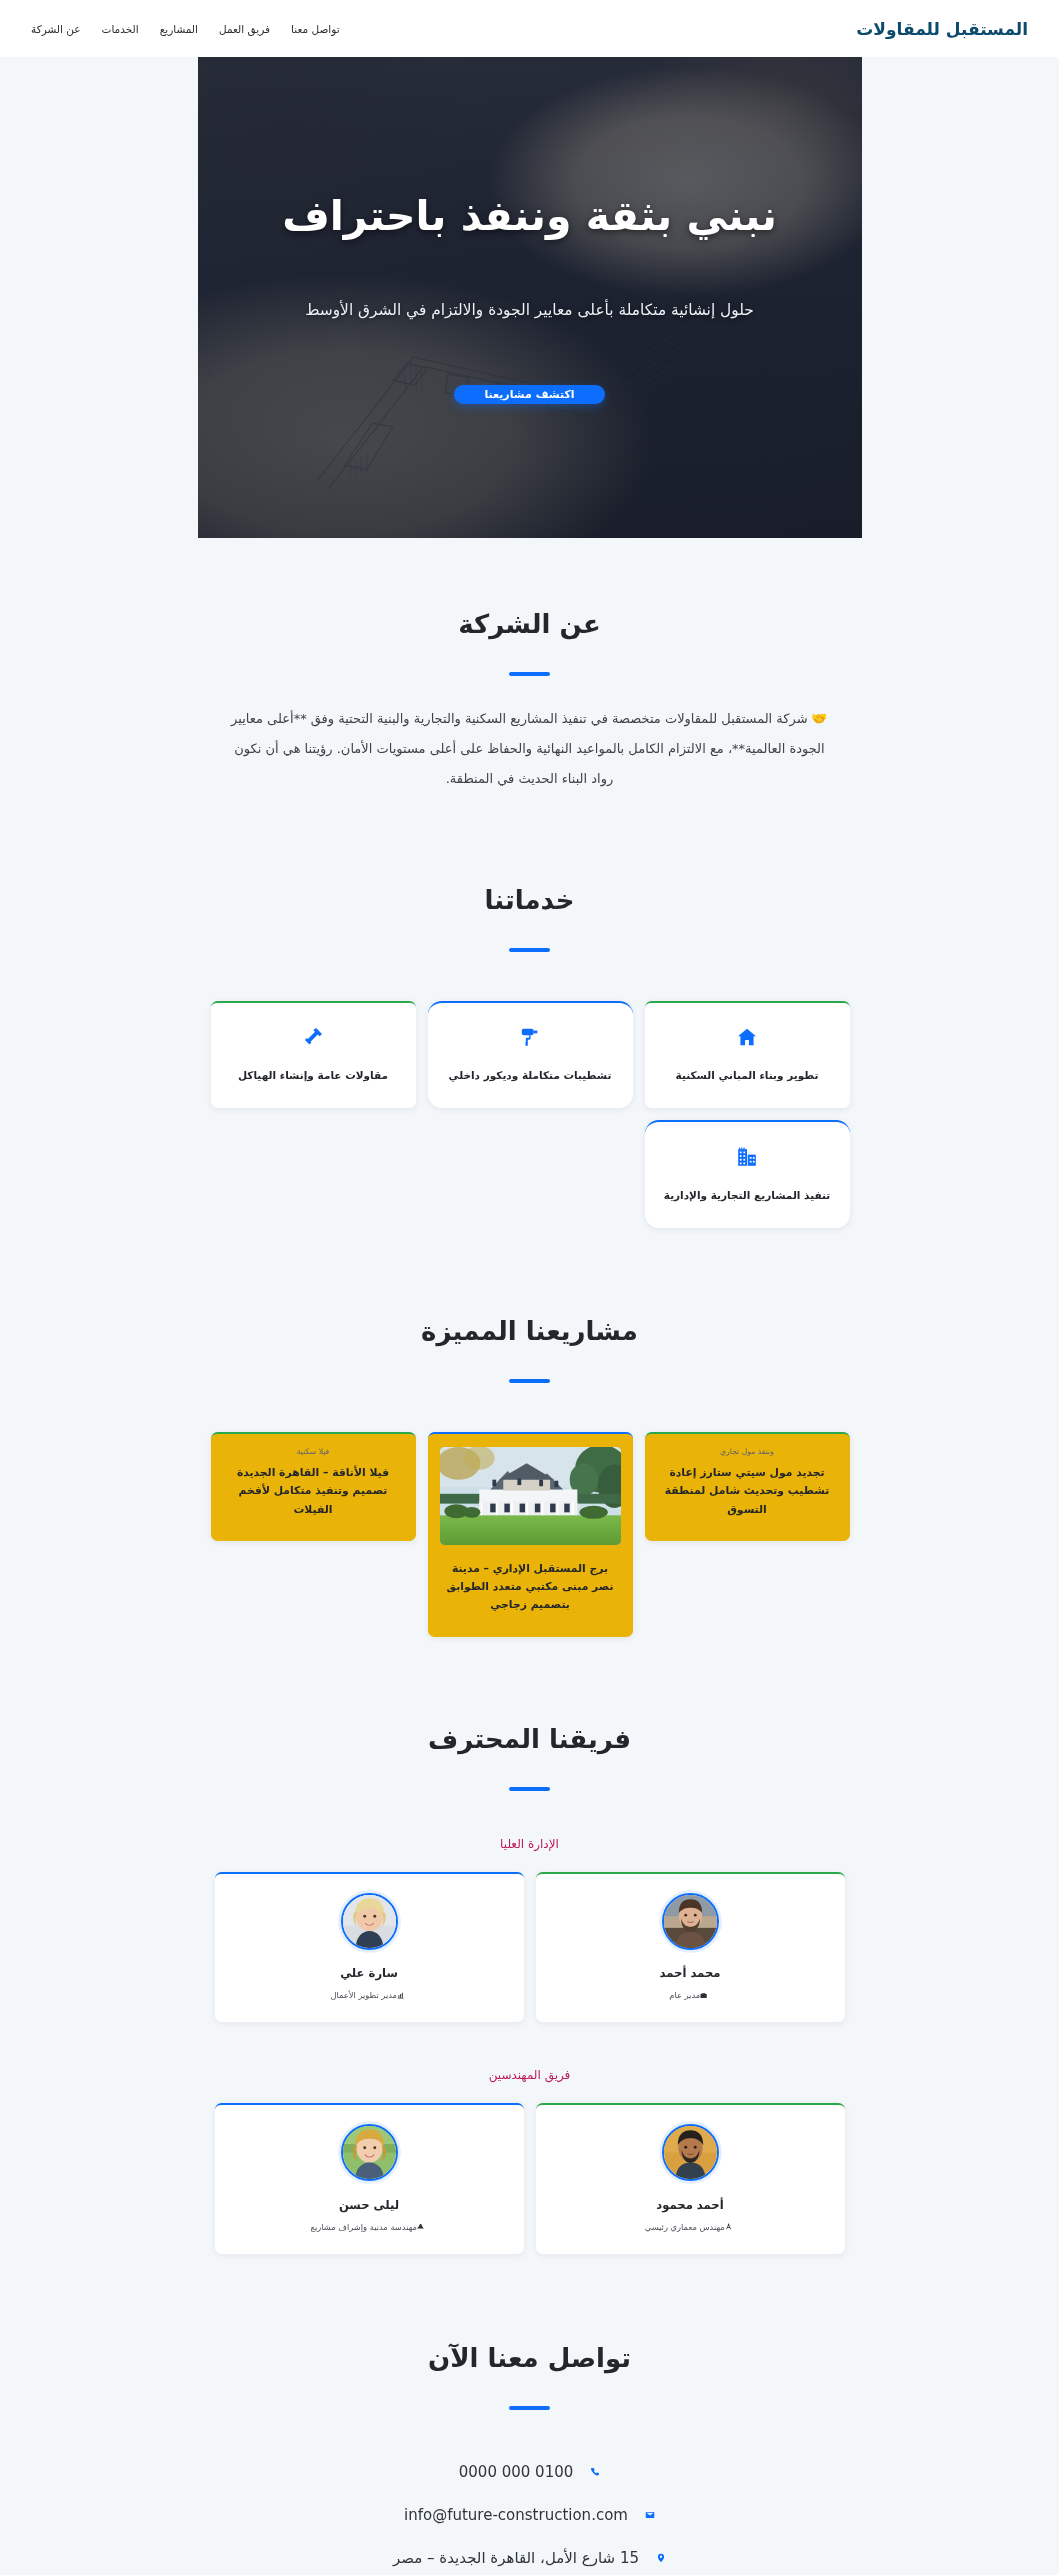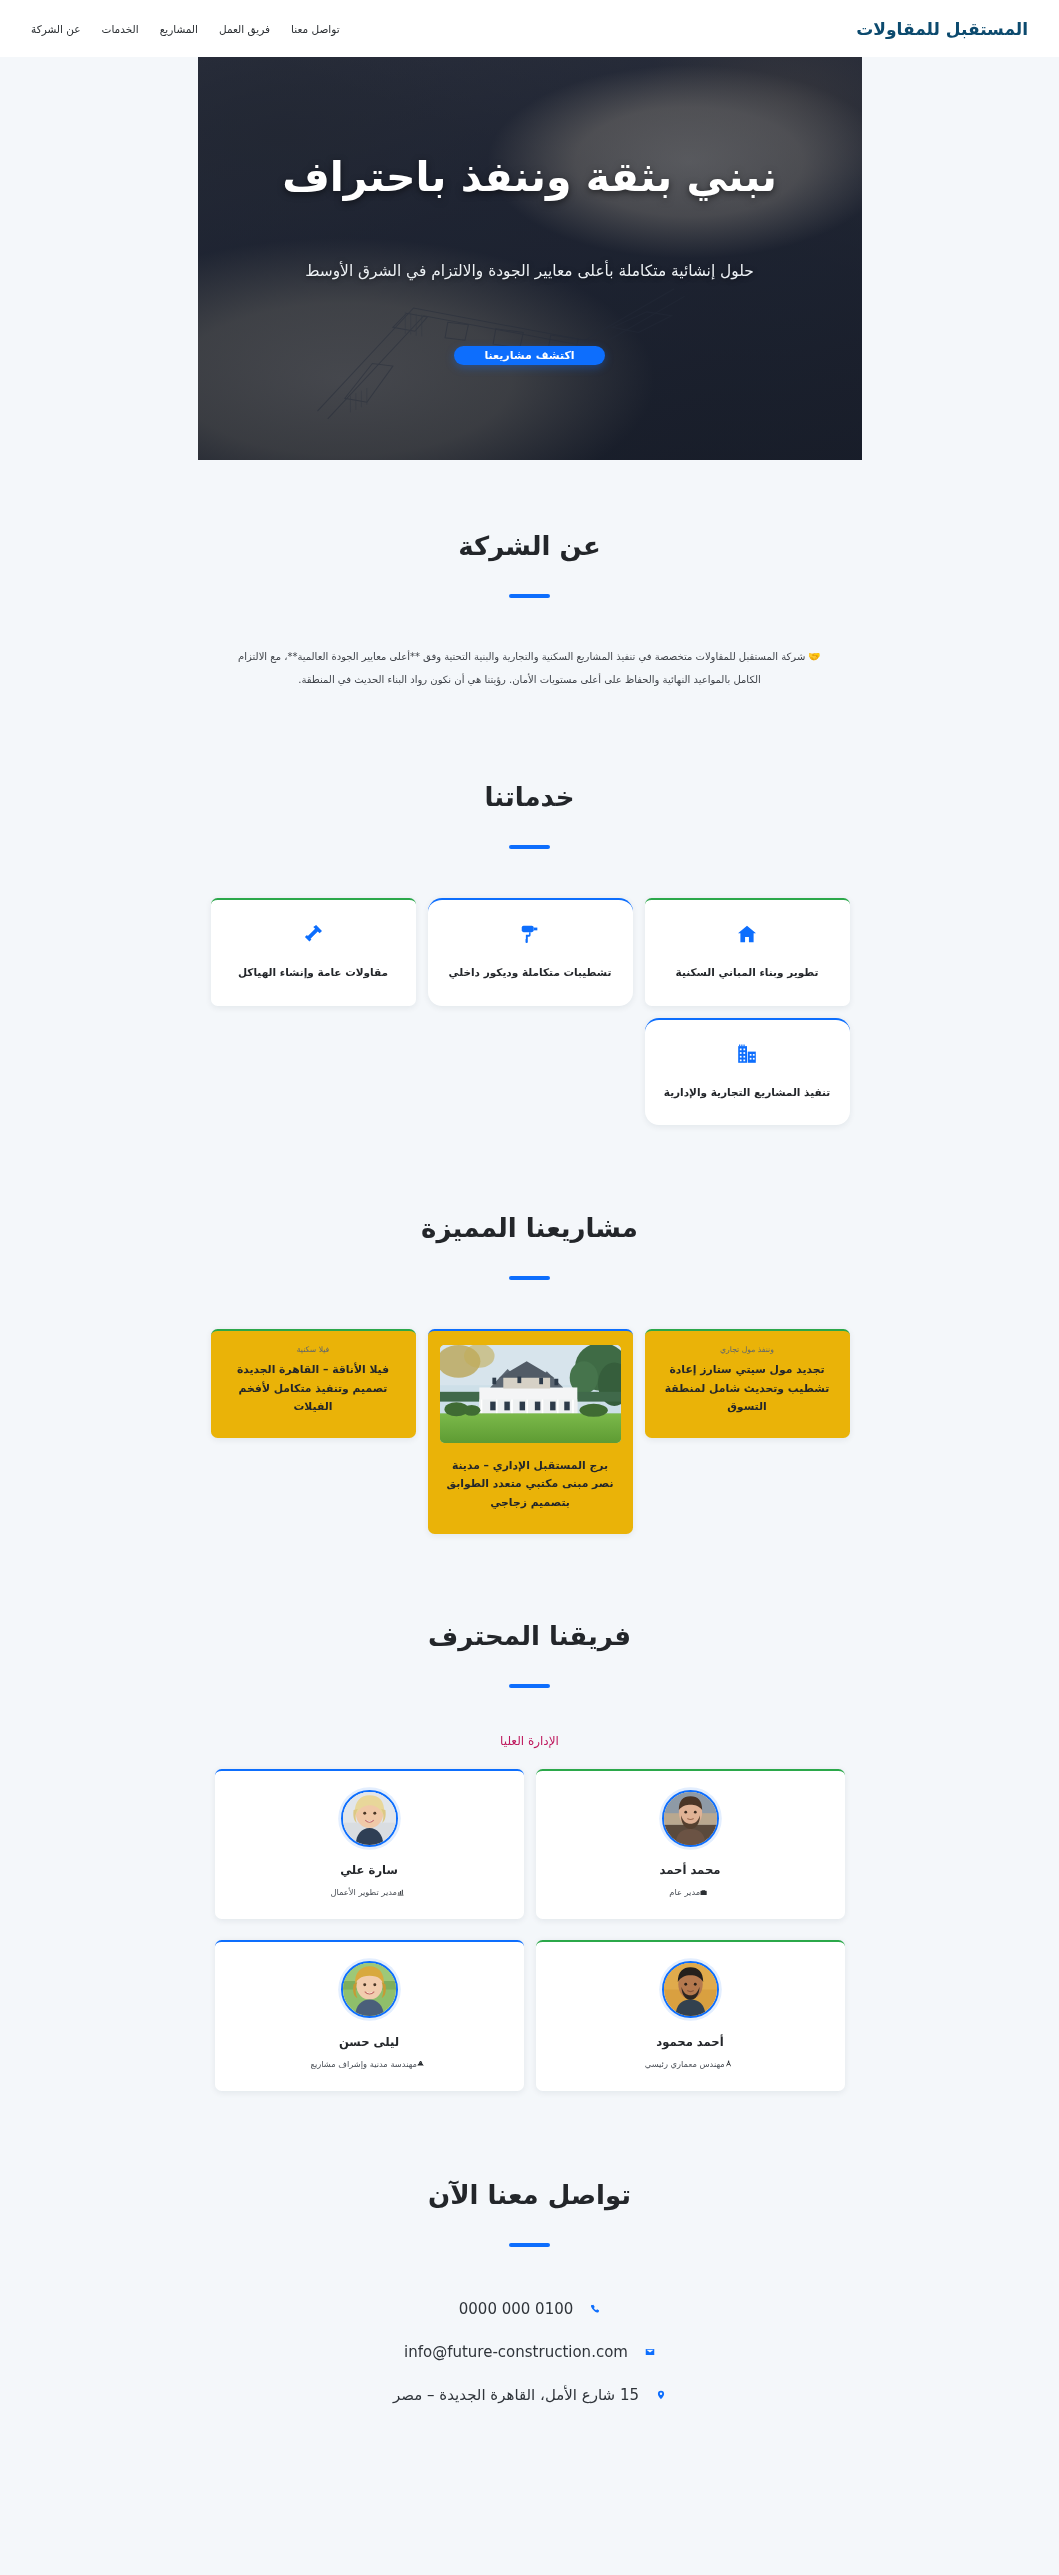--- a/index.html
+++ b/index.html
@@ -42,21 +42,21 @@
     text-decoration:none;
   }
   
   .hero-wrap{
     background:#f4f7fa;
     padding:0;
   }
   .hero{
     position:relative;
     width:664px;
-    height:403px;
+    height:481px;
     margin:0 auto 0 auto;
     overflow:hidden;
     background:#737373;
   }
   .hero-photo{
     position:absolute;
     inset:0;
     background:
       
       linear-gradient(200deg, rgba(255,255,255,0.05) 0%, rgba(255,255,255,0) 35%),
@@ -136,23 +136,23 @@
     font-size:12px;
     font-weight:normal;
     color:#be185d;
     text-align:center;
   }
   .container{ width:640px; margin:0 auto; }
   
   .about{ padding:71px 0 24px 0; }
   .about-body{
     width:601px;
-    margin:47px auto 0 auto;
+    margin:28px auto 0 auto;
     text-align:center;
-    font-size:10px;
+    font-size:13px;
     line-height:2.3;
     color:#3f4349;
   }
   .about-body .emoji{ color:#e8b72d; }
   
   .services{ padding:67px 0 22px 0; }
   .cards-3{
     display:flex;
     gap:12px;
     margin-top:49px;
@@ -515,20 +515,21 @@
           </svg>
         </div>
         <div class="member-name">سارة علي</div>
         <div class="member-role"><svg class="role-ico" width="7.2" height="7.2" viewBox="0 0 24 24" fill="#2b2f33" style="vertical-align:-0.6px">
               <path d="M2.4 19.6 h19.2 v2.2 H2.4 Z M4.6 11 h3.2 v7.4 H4.6 Z M10.4 6.4 h3.2 v12 h-3.2 Z M16.2 2.4 h3.2 v16 h-3.2 Z"></path>
             </svg><span>مدير تطوير الأعمال</span></div>
       </div>
 
     </div>
 
+    <h3 class="subsection-title team-group-title">فريق المهندسين</h3>
     <div class="team-grid">
 
       <div class="member-card accent-green">
         <div class="avatar">
           <svg viewBox="0 0 100 100">
             <rect width="100" height="100" fill="#d9a040"></rect>
             <rect y="0" width="100" height="50" fill="#e0ab4c"></rect>
             <path d="M50 14 C66 14 73 26 73 40 C73 56 63 68 50 68 C37 68 27 56 27 40 C27 26 34 14 50 14 Z" fill="#b5794e"></path>
             <path d="M26 36 C26 16 36 8 50 8 C64 8 74 16 74 36 C68 26 60 23 50 23 C40 23 32 26 26 36 Z" fill="#25201c"></path>
             <path d="M33 45 C33 60 41 70 50 70 C59 70 67 60 67 45 C63 57 58 61 50 61 C42 61 37 57 33 45 Z" fill="#2e2620"></path>

